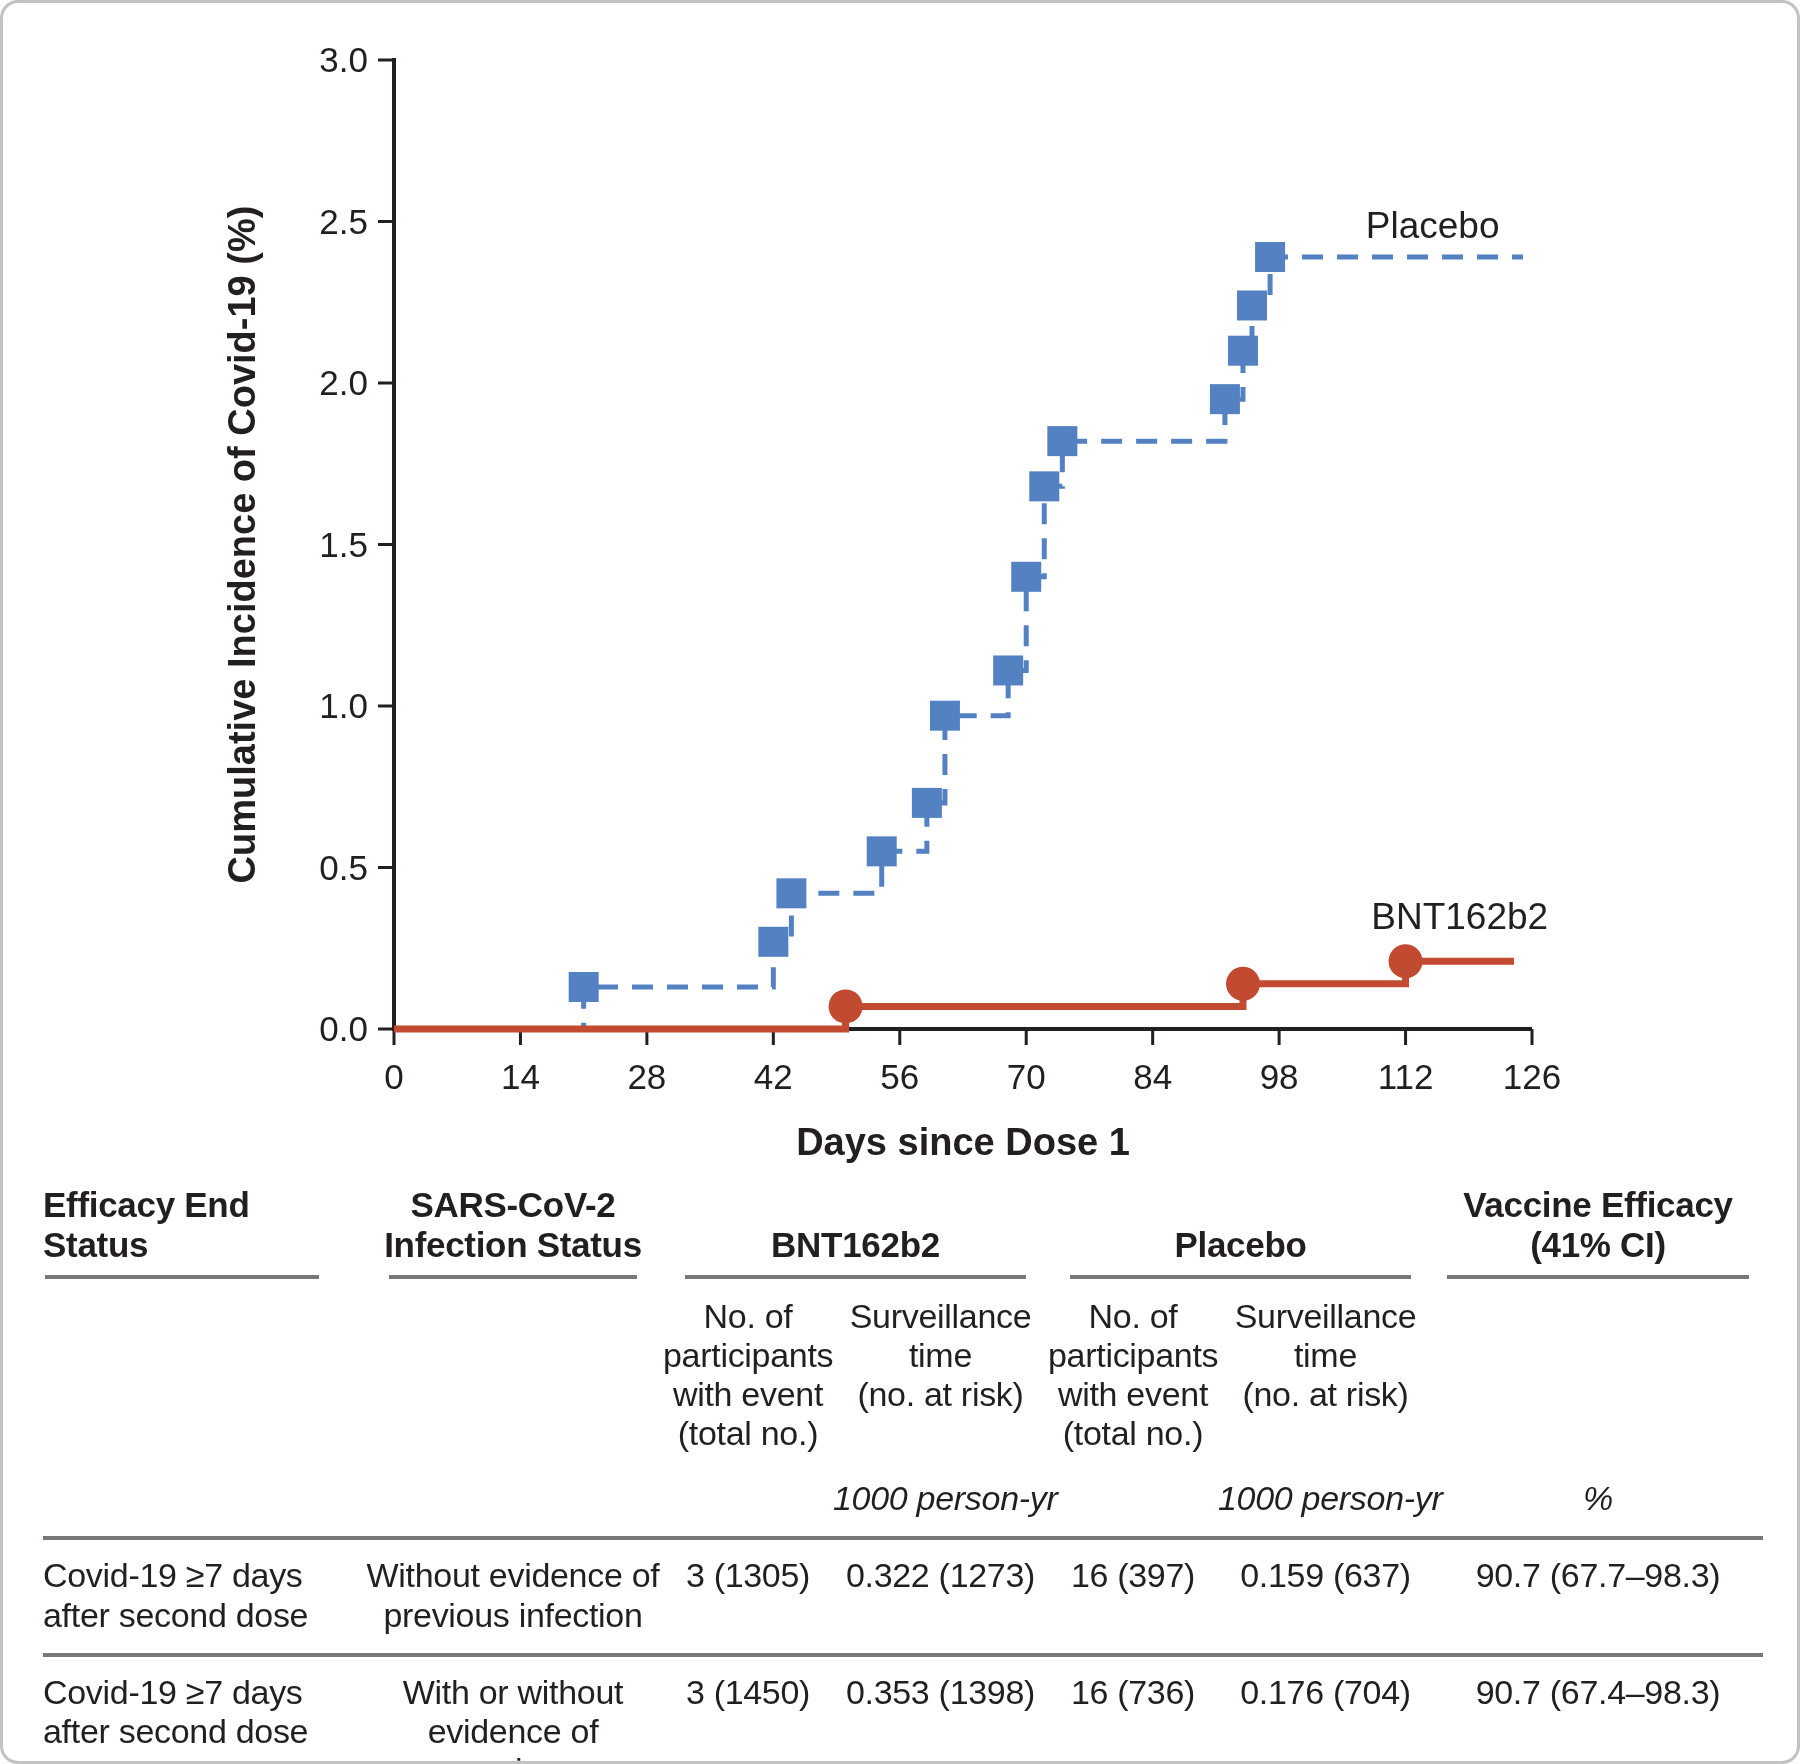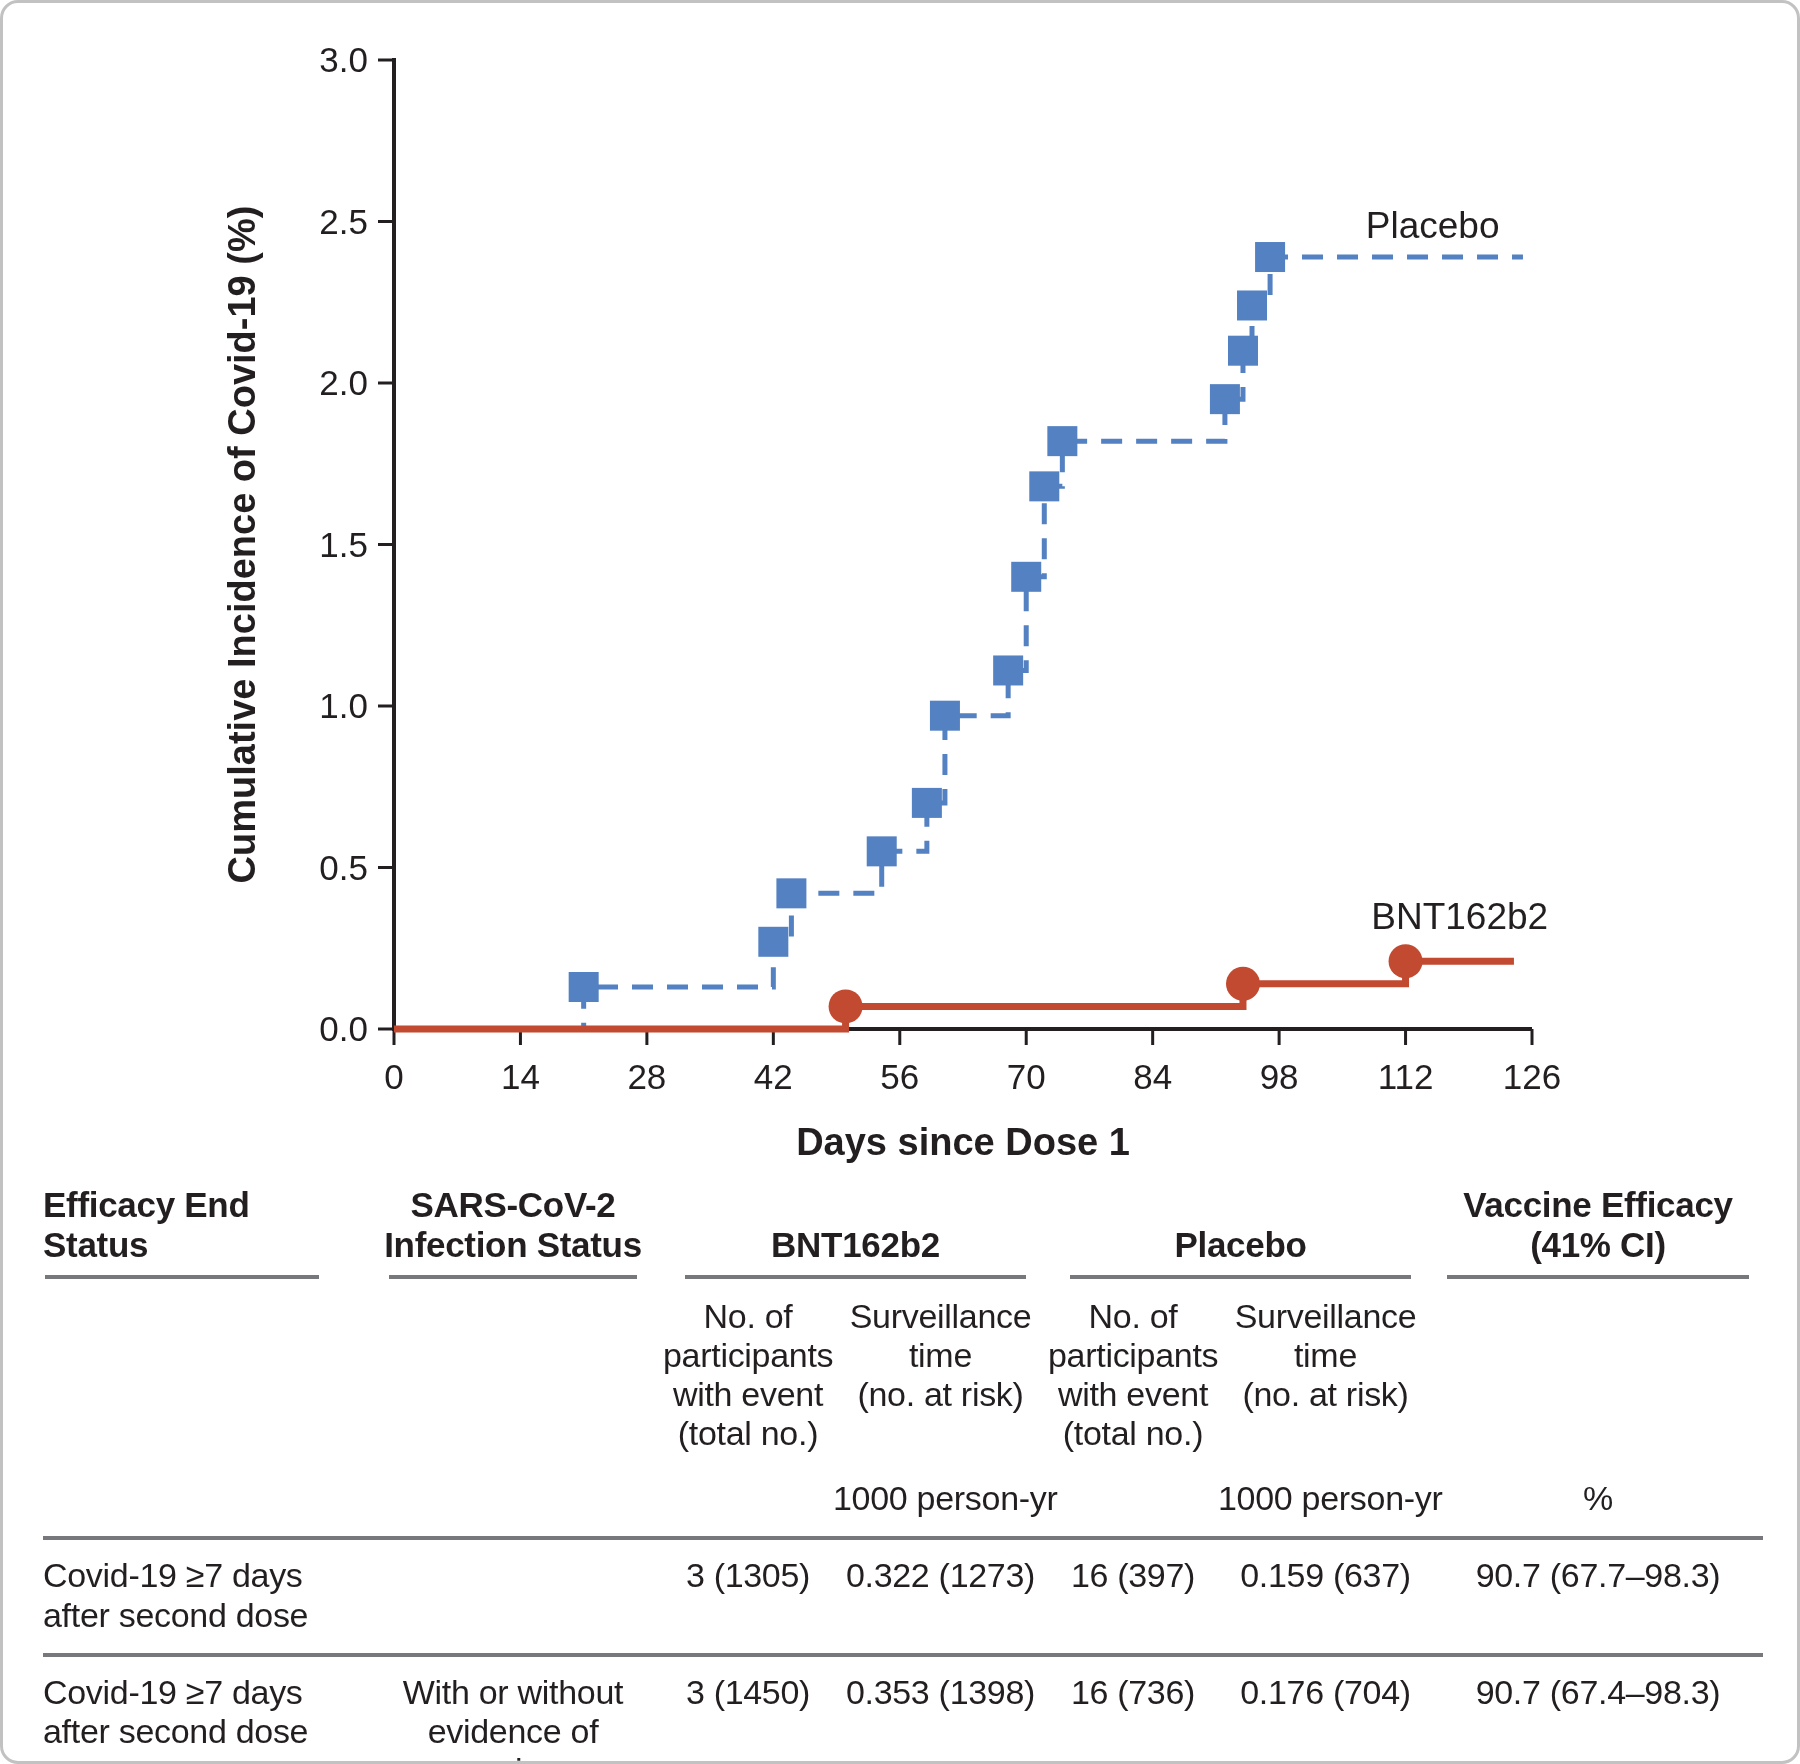--- a/index.html
+++ b/index.html
@@ -20,21 +20,21 @@
   }
   .hdr{font-weight:bold;font-size:35px;display:flex;align-items:flex-end;justify-content:center;
        text-align:center;white-space:pre-line;padding-bottom:10px;min-height:94px;}
   .hdr.left{justify-content:flex-start;text-align:left;}
   .grp-rule{height:0;border-top:4px solid #77787b;}
   .rule-inset-a{margin:0 44px 0 2px;}
   .rule-inset-b{margin:0 26px;}
   .rule-inset-c{margin:0 22px;}
   .rule-inset-d{margin:0 14px;}
   .subhdr{text-align:center;white-space:pre-line;padding-top:18px;}
-  .units{text-align:center;white-space:nowrap;padding-top:26px;}
+  .units{font-style:italic;text-align:center;white-space:nowrap;padding-top:26px;}
   .full-rule{grid-column:1 / -1;height:0;border-top:4px solid #77787b;margin-top:18px;}
   .cell{padding-top:16px;text-align:center;white-space:pre-line;}
   .cell.left{text-align:left;}
 </style>
 </head>
 <body>
 
 <div class="figure">
 
   <div class="chart-wrap">
@@ -133,20 +133,22 @@
 (no. at risk)</div>
 
     <div class="units" style="grid-column:4">1000 person-yr</div>
     <div class="units" style="grid-column:6">1000 person-yr</div>
     <div class="units" style="grid-column:7">%</div>
 
     <div class="full-rule"></div>
 
     <div class="cell left" style="grid-column:1">Covid-19 ≥7 days
 after second dose</div>
+    <div class="cell" style="grid-column:2">Without evidence of
+previous infection</div>
     <div class="cell" style="grid-column:3">3 (1305)</div>
     <div class="cell" style="grid-column:4">0.322 (1273)</div>
     <div class="cell" style="grid-column:5">16 (397)</div>
     <div class="cell" style="grid-column:6">0.159 (637)</div>
     <div class="cell" style="grid-column:7">90.7 (67.7–98.3)</div>
 
     <div class="full-rule"></div>
 
     <div class="cell left" style="grid-column:1">Covid-19 ≥7 days
 after second dose</div>

